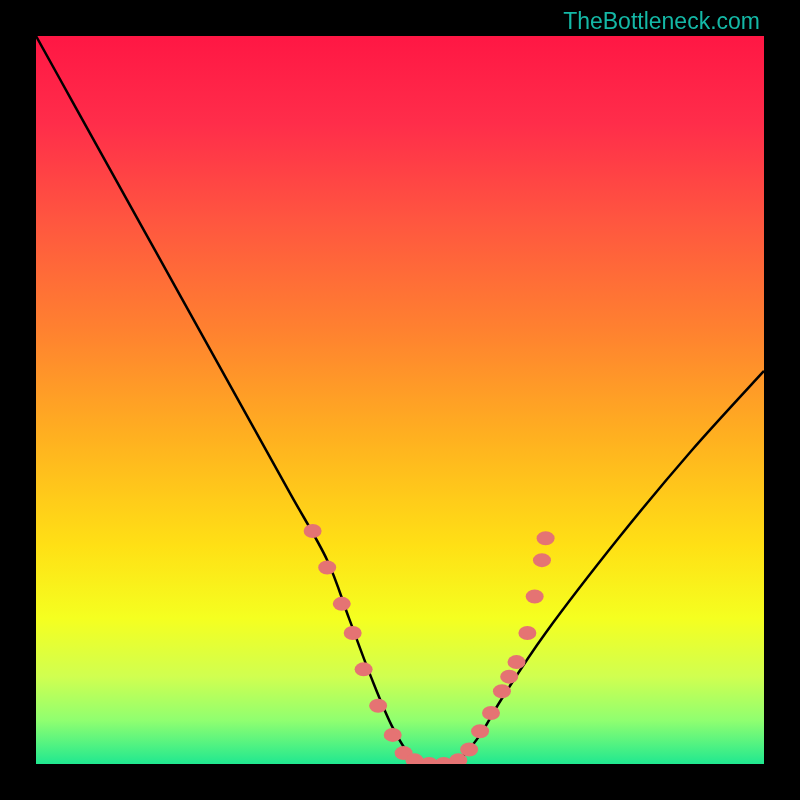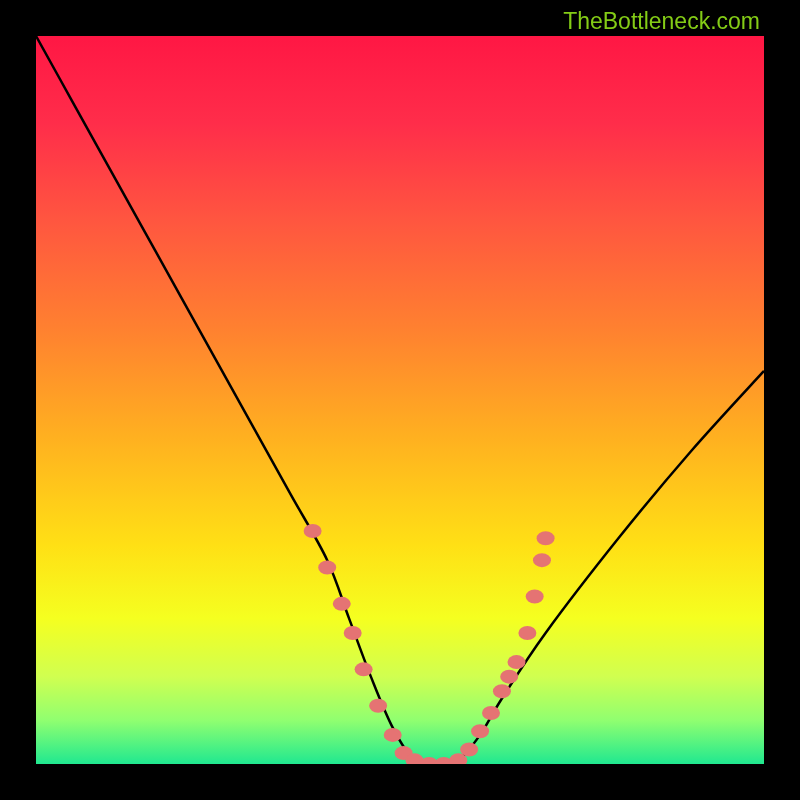--- a/index.html
+++ b/index.html
@@ -28,21 +28,21 @@
     position: absolute;
     top: 0;
     left: 0;
     width: 100%;
     height: 100%;
   }
   .watermark {
     position: absolute;
     top: 8px;
     right: 40px;
-    color: #84cc16;
+    color: #14b8a6;
     font-size: 23px;
     font-weight: normal;
   }
   svg.curve {
     position: absolute;
     top: 0;
     left: 0;
     width: 100%;
     height: 100%;
   }

